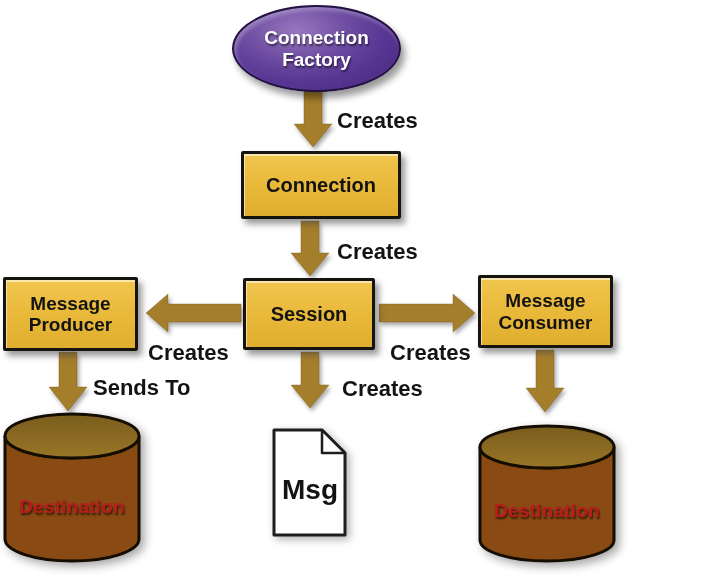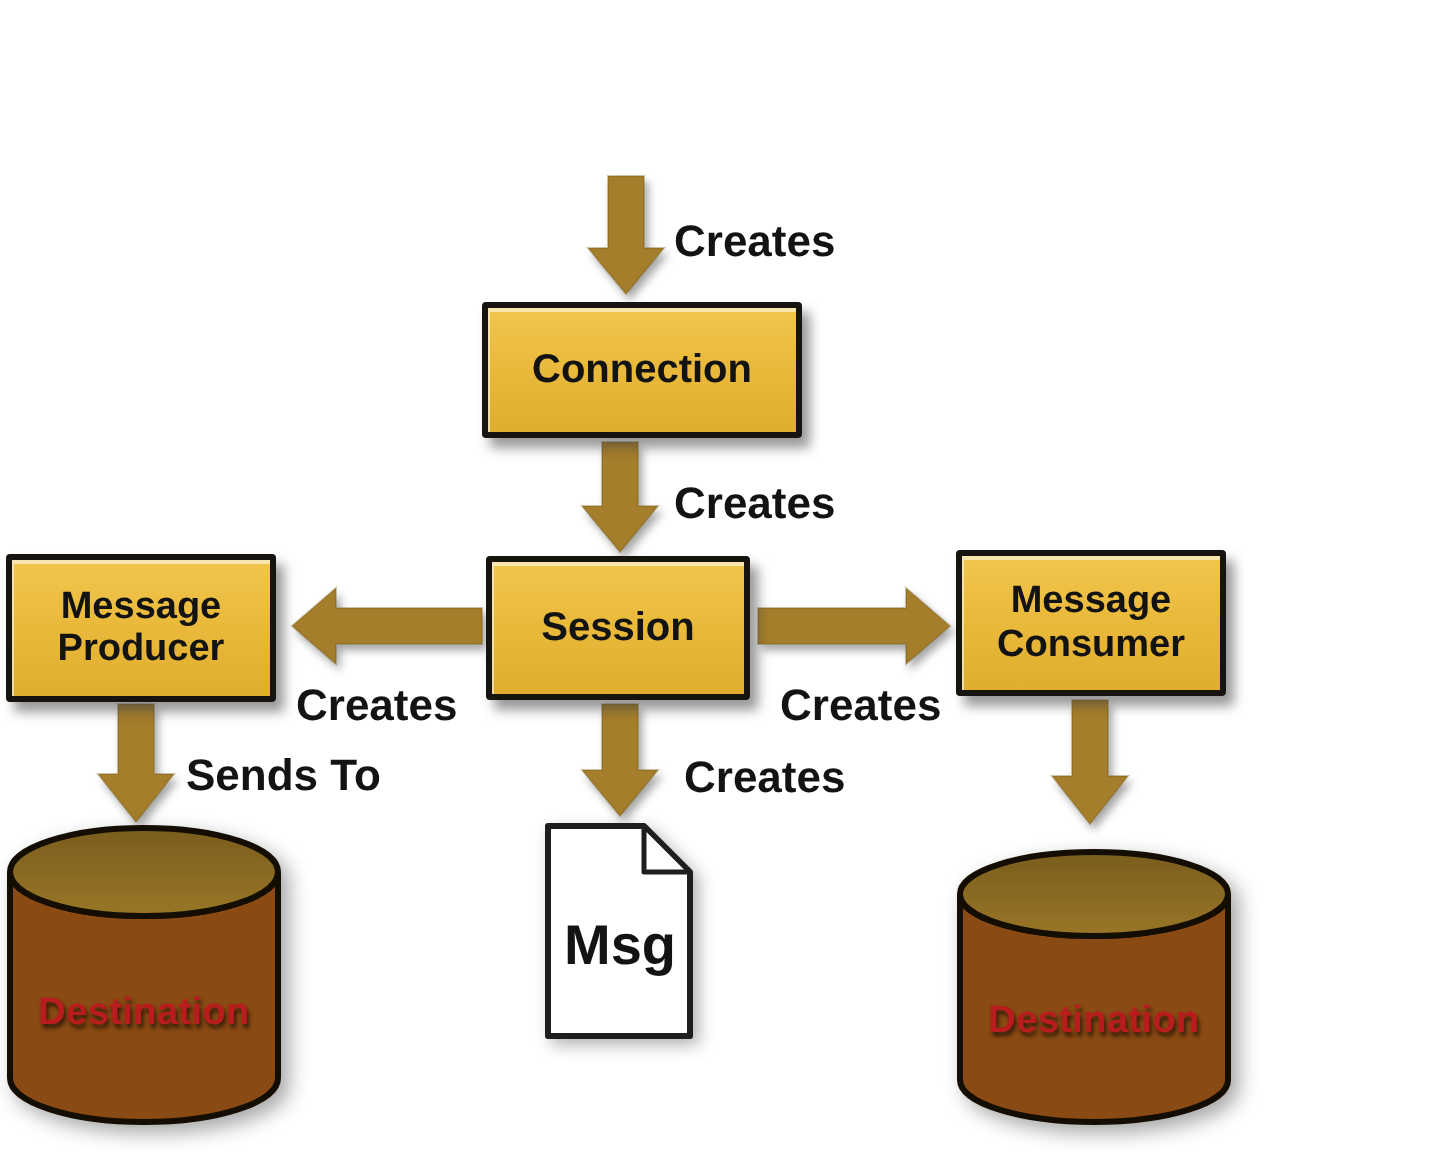--- a/index.html
+++ b/index.html
@@ -31,21 +31,21 @@
   .purple-ellipse .node-label{text-shadow:1px 2px 2px rgba(0,0,0,.55);padding:0 18px;}
   
   .cylinder{position:absolute;}
   .cylinder svg{filter:drop-shadow(4px 4px 5px rgba(0,0,0,.35));}
   .cyl-label{
     position:absolute;left:0;right:0;display:flex;justify-content:center;
     color:#b91c1c;font-size:19px;text-shadow:1px 2px 2px rgba(0,0,0,.65);
     pointer-events:none;letter-spacing:.2px;
   }
   
-  .doc{position:absolute;left:271px;top:410px;width:78px;height:112px;}
+  .doc{position:absolute;left:271px;top:427px;width:78px;height:112px;}
   .doc svg{filter:drop-shadow(3px 3px 4px rgba(0,0,0,.30));}
   .doc .node-label{color:#131313;font-size:28px;padding-top:14px;}
   
   .edge-label{position:absolute;color:#131313;font-size:22px;white-space:nowrap;}
   
   #arrows{position:absolute;left:0;top:0;}
   #arrows polygon{filter:drop-shadow(2px 3px 2px rgba(0,0,0,.35));stroke:rgba(120,90,20,.35);stroke-width:1;}
 </style>
 </head>
 <body>
@@ -55,20 +55,23 @@
   <svg id="arrows" width="722" height="576" viewBox="0 0 722 576">
     <polygon points="304,88 322,88 322,124 332,124 313,147 294,124 304,124" fill="#a57e2b"></polygon>
     <polygon points="301,221 319,221 319,253 329,253 310,276 291,253 301,253" fill="#a57e2b"></polygon>
     <polygon points="241,304 241,322 168,322 168,332 146,313 168,294 168,304" fill="#a57e2b"></polygon>
     <polygon points="379,304 453,304 453,294 475,313 453,332 453,322 379,322" fill="#a57e2b"></polygon>
     <polygon points="59,352 77,352 77,387 87,387 68,411 49,387 59,387" fill="#a57e2b"></polygon>
     <polygon points="301,352 319,352 319,385 329,385 310,408 291,385 301,385" fill="#a57e2b"></polygon>
     <polygon points="536,350 554,350 554,388 564,388 545,412 526,388 536,388" fill="#a57e2b"></polygon>
   </svg>
 
+  <div class="purple-ellipse">
+    <div class="node-label">Connection Factory</div>
+  </div>
 
   <div class="gold-box" style="left:241px;top:151px;width:130px;height:62px;padding-left:24px;">
     <div class="node-label">Connection</div>
   </div>
 
   <div class="gold-box" style="left:3px;top:277px;width:129px;height:68px;font-size:19px;">
     <div class="node-label" style="padding:0 14px;">Message Producer</div>
   </div>
 
   <div class="gold-box" style="left:243px;top:278px;width:126px;height:66px;">

